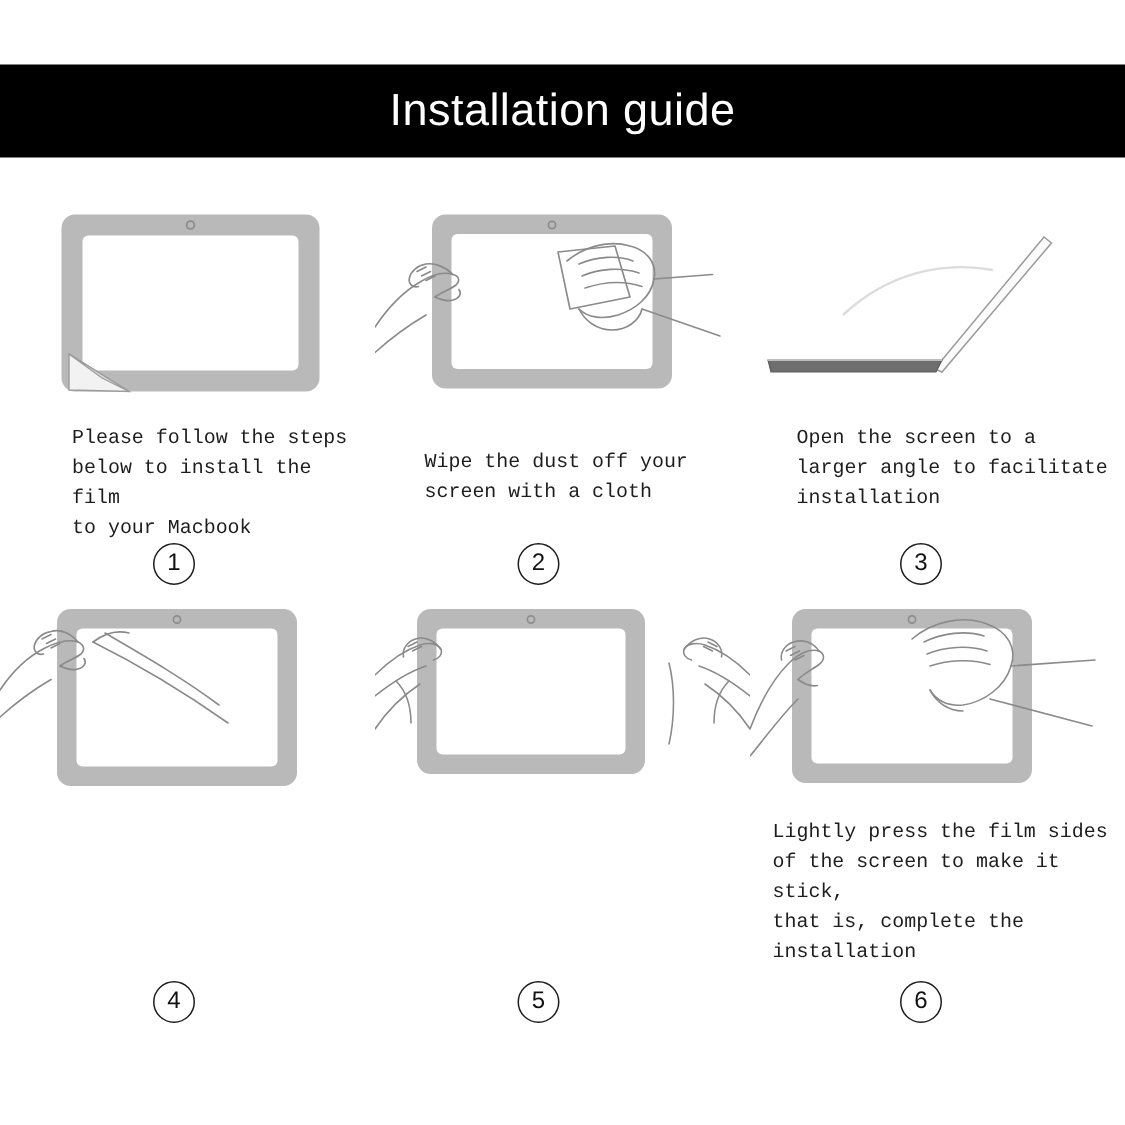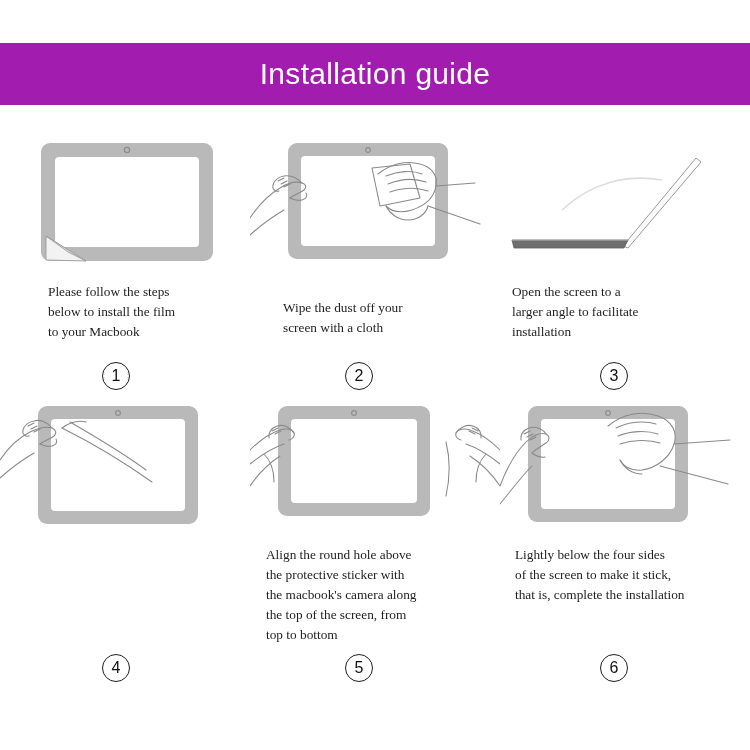--- a/index.html
+++ b/index.html
@@ -22,21 +22,21 @@
     background: #ffffff;
   }
 
   
   .banner {
     position: absolute;
     left: 0;
     top: 43px;
     width: 750px;
     height: 62px;
-    background: #a21caf;
+    background: #000000;
     display: flex;
     align-items: center;
     justify-content: center;
   }
   .banner-title {
     color: #ffffff;
     font-size: 30px;
     font-weight: 400;
     letter-spacing: 0.3px;
     line-height: 1;
@@ -64,21 +64,21 @@
     margin: 0 0 0 0;
   }
   .art-box svg {
     display: block;
   }
   .step-text {
     font-size: 13.3px;
     line-height: 20px;
     color: #1d1d1d;
     white-space: pre-line;
-    font-family: Liberation Serif, serif;
+    font-family: Liberation Mono, monospace;
   }
   .step-badge {
     position: absolute;
     width: 26px;
     height: 26px;
     border: 1.3px solid #1d1d1d;
     border-radius: 50%;
     display: flex;
     align-items: center;
     justify-content: center;
@@ -91,21 +91,21 @@
   
   .cell-1 .art-box { margin-left: 38px; }
   .cell-1 .step-text { margin: 14px 0 0 48px; }
   .cell-1 .step-badge { left: 102px; top: 222px; }
 
   .cell-2 .art-box { margin-left: 0px; }
   .cell-2 .step-text { margin: 30px 0 0 33px; }
   .cell-2 .step-badge { left: 95px; top: 222px; }
 
   .cell-3 .art-box { margin-left: 0px; }
-  .cell-3 .step-text { margin: 14px 0 0 12px; }
+  .cell-3 .step-text { margin: 14px 0 0 31px; }
   .cell-3 .step-badge { left: 100px; top: 222px; }
 
   .cell-4 .art-box { margin-left: 0px; height: 135px; }
   .cell-4 .step-text { margin: 10px 0 0 33px; }
   .cell-4 .step-badge { left: 102px; top: 254px; }
 
   .cell-5 .art-box { margin-left: 0px; height: 135px; }
   .cell-5 .step-text { margin: 10px 0 0 16px; }
   .cell-5 .step-badge { left: 95px; top: 254px; }
 
@@ -240,25 +240,20 @@
             <path d="M250 50 C242 42 232 34 220 30 C214 28 208 29 206 33 C205 36 207 39 211 40"></path>
             <path d="M206 33 C210 27 217 24 223 26 C229 28 232 33 231 38"></path>
             <path d="M228 31 L222 28 M225 34 L219 31"></path>
             <path d="M250 64 C240 56 228 48 216 44"></path>
             <path d="M236 54 C230 60 226 70 226 82"></path>
             <path d="M250 86 C242 74 232 64 220 56"></path>
             <path d="M196 42 C200 58 200 78 196 96"></path>
           </g>
         </svg>
       </div>
-      <div class="step-text">Align the round hole above
-the protective sticker with
-the macbook's camera along
-the top of the screen, from
-top to bottom</div>
       <div class="step-badge">
         <span>5</span>
       </div>
     </div>
 
     <div class="step-cell cell-6">
       <div class="art-box">
         <svg width="250" height="135" viewBox="0 0 250 135">
           <rect x="28" y="6" width="160" height="116" rx="9" ry="9" fill="#b9b9b9"></rect>
           <rect x="41" y="19" width="134" height="90" rx="4" ry="4" fill="#ffffff"></rect>
@@ -275,21 +270,21 @@
           <g fill="none" stroke="#8a8a8a" stroke-width="1.05" stroke-linecap="round" stroke-linejoin="round">
             <path d="M108 26 C122 14 142 10 158 16 C172 21 178 32 174 44 C170 58 156 68 142 70 C132 71 124 67 120 60"></path>
             <path d="M116 28 C128 22 144 20 156 24"></path>
             <path d="M118 36 C130 31 146 30 158 34"></path>
             <path d="M120 44 C132 40 148 39 160 43"></path>
             <path d="M120 60 C124 68 132 74 142 74"></path>
             <path d="M174 44 L230 40 M160 66 L228 84"></path>
           </g>
         </svg>
       </div>
-      <div class="step-text">Lightly below the four sides
+      <div class="step-text">Lightly press the film sides
 of the screen to make it stick,
 that is, complete the installation</div>
       <div class="step-badge">
         <span>6</span>
       </div>
     </div>
 
   </div>
 </div>
 

